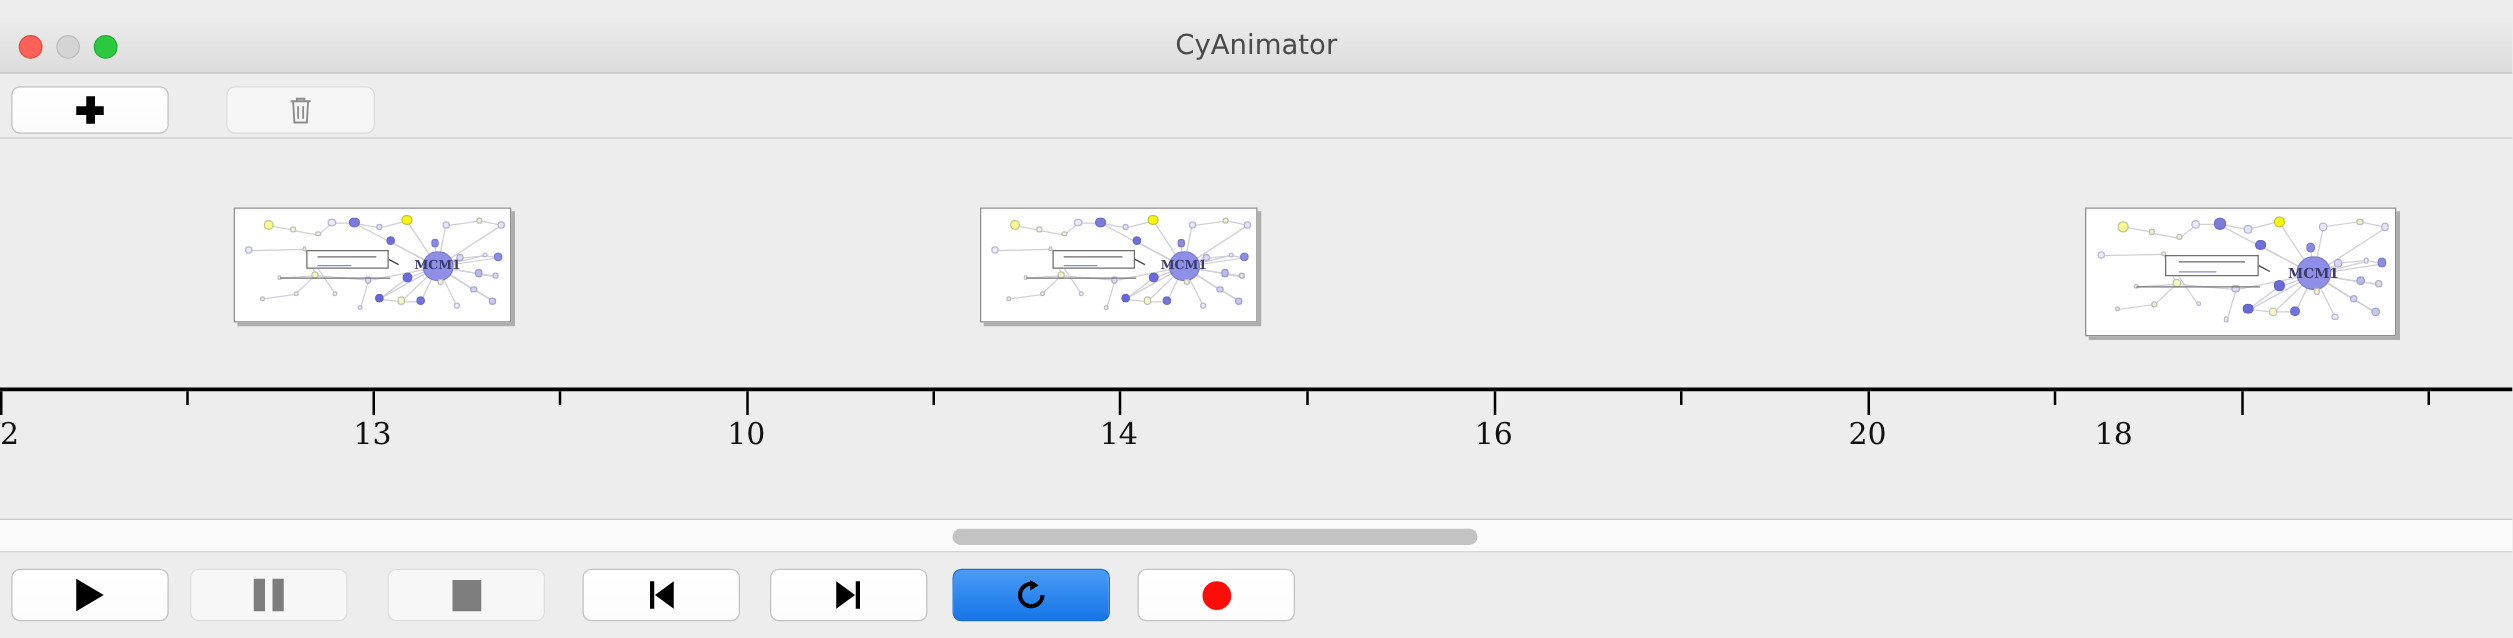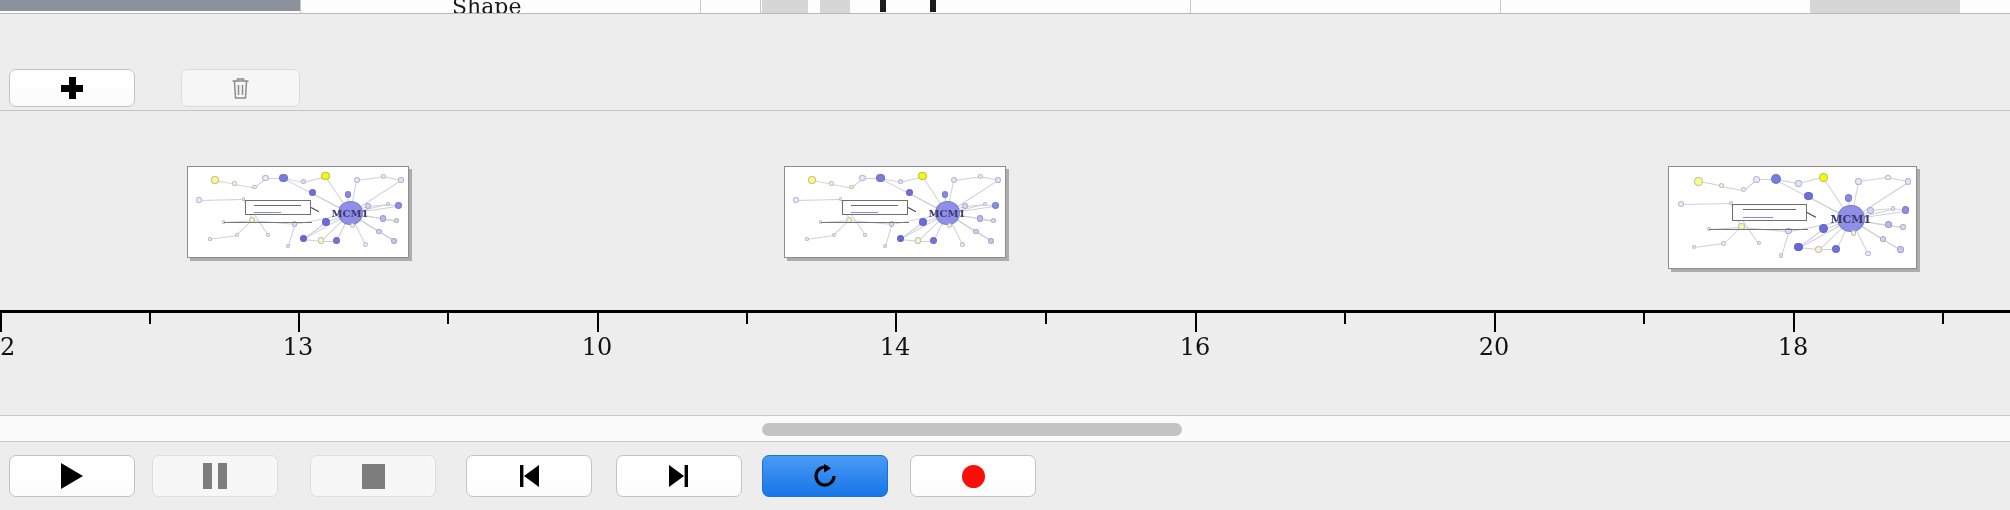--- a/index.html
+++ b/index.html
@@ -104,35 +104,29 @@
   .pause-g { display:flex; gap:6px; }
   .pause-g i { display:block; width:9px; height:26px; background:#7d7d7d; }
   .stop-sq { width:23px; height:25px; background:#7d7d7d; }
   .rec-dot { width:23px; height:23px; border-radius:50%; background:#fc0d07; }
 </style>
 </head>
 <body>
 
 <div id="app">
 
-  <div class="bg-strip">
-    <div class="bg-dark"></div>
-    <div class="bg-sep" style="left:300px"></div>
-    <div class="bg-sep" style="left:700px"></div>
-    <div class="bg-sep" style="left:760px"></div>
-    <div class="bg-gr" style="left:762px;width:46px"></div>
-    <div class="bg-gr" style="left:820px;width:30px"></div>
-    <div class="bg-blk" style="left:880px;width:6px"></div>
-    <div class="bg-blk" style="left:930px;width:6px"></div>
-    <div class="bg-sep" style="left:1190px"></div>
-    <div class="bg-sep" style="left:1500px"></div>
-    <div class="bg-gr" style="left:1810px;width:150px"></div>
-    <div class="bg-shape">Shape</div>
+
+  <div class="titlebar">
+    <div class="win-title">CyAnimator</div>
+    <div class="traffic">
+      <div class="dot red"></div>
+      <div class="dot yellow"></div>
+      <div class="dot green"></div>
+    </div>
   </div>
-
 
   <div class="toolbar">
     <div class="btn btn-add">
       <span class="plus"></span>
     </div>
     <div class="btn btn-del dis">
       <svg class="trash" viewBox="0 0 20 24">
         <path d="M2 5 H18 M7 5 V3 H13 V5 M4 5 L5 22 H15 L16 5 M8 9 V19 M12 9 V19" fill="none" stroke="#8d8d8d" stroke-width="1.5"></path>
       </svg>
     </div>
@@ -422,21 +416,21 @@
         <div class="tick major" style="left: 895px;"></div>
         <div class="tick-label" style="left: 895px;">14</div>
         <div class="tick minor" style="left: 1045px;"></div>
         <div class="tick major" style="left: 1195px;"></div>
         <div class="tick-label" style="left: 1195px;">16</div>
         <div class="tick minor" style="left: 1344px;"></div>
         <div class="tick major" style="left: 1494px;"></div>
         <div class="tick-label" style="left: 1494px;">20</div>
         <div class="tick minor" style="left: 1643px;"></div>
         <div class="tick major" style="left: 1793px;"></div>
-        <div class="tick-label" style="left: 1793px;">18</div>
+        <div class="tick-label" style="left: 1691px;">18</div>
         <div class="tick minor" style="left: 1942px;"></div>
       </div>
   </div>
 
   <div class="hscroll">
     <div class="hscroll-thumb" style="left: 762px; width: 420px;"></div>
   </div>
 
   <div class="ctrlbar">
     <div class="cbtn c-play">

